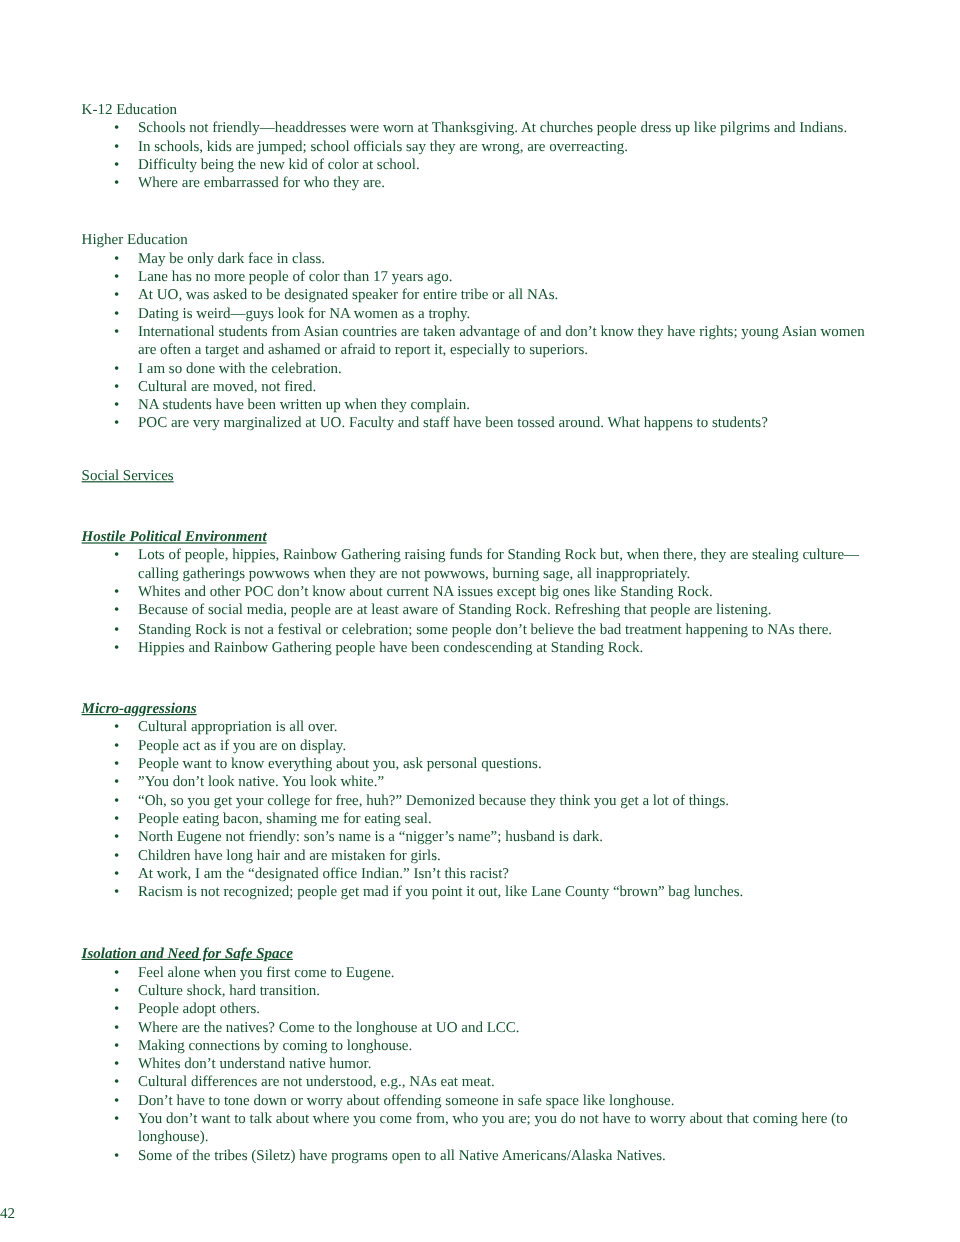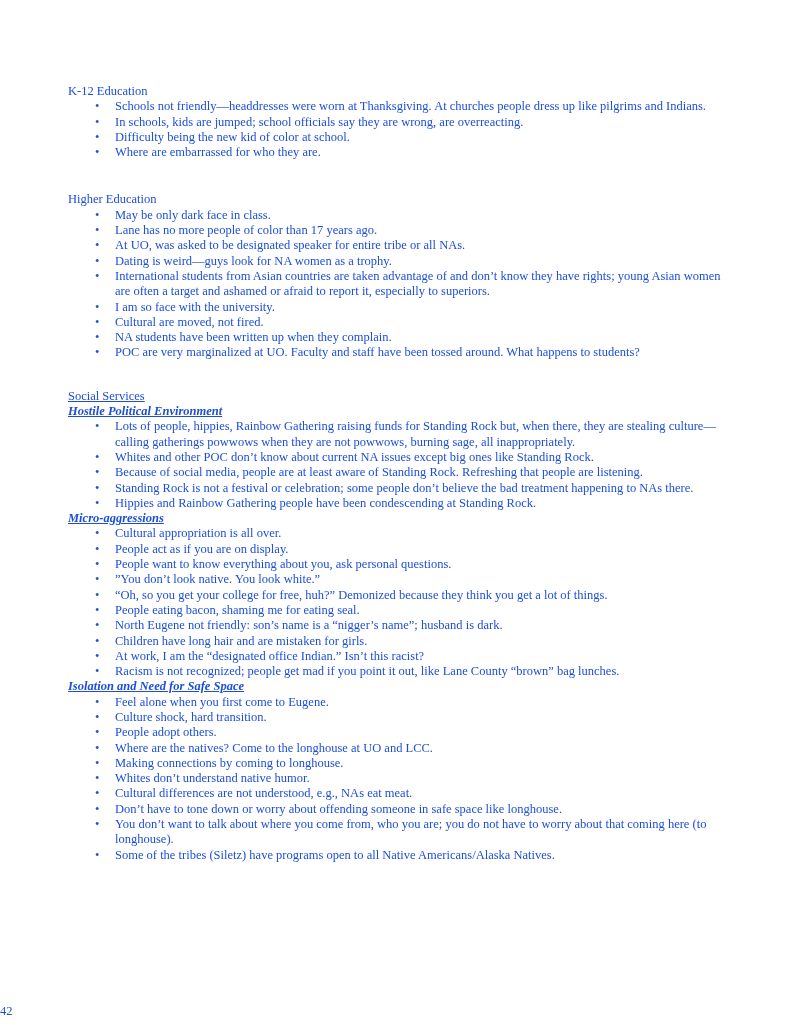--- a/index.html
+++ b/index.html
@@ -1,31 +1,31 @@
 <!DOCTYPE html>
 <html><head>
 <meta charset="utf-8">
 <style>
   * { margin:0; padding:0; box-sizing:border-box; }
   html,body { background:#ffffff; }
   .page {
     width:800px; height:1035px;
     position:relative;
     background:#ffffff;
-    color:#1d4ed8;
+    color:#14532d;
     font-family:"Liberation Serif", serif;
     font-size:12.5px;
     line-height:15.3px;
     padding:84px 62px 0 68px;
     overflow:hidden;
   }
   .section { margin-top:0; }
   .section.gap-normal { margin-top:32px; }
   .section.gap-large  { margin-top:28px;text-decoration:underline; }
-  .section.gap-xlarge { }
+  .section.gap-xlarge { margin-top:36px; }
   .section-title { font-weight:normal; }
   .section.emphasis .section-title {
     font-weight:bold;
     font-style:italic;
     text-decoration:underline;
   }
   ul.bullets { list-style:none; }
   ul.bullets li { display:flex; margin-left:27px; }
   .bullet { flex:0 0 20px; width:20px; }
   .bullet-text { flex:1 1 auto; }
@@ -80,21 +80,21 @@
           <li>
             <span class="bullet">•</span>
             <span class="bullet-text">Dating is weird—guys look for NA women as a trophy.</span>
           </li>
           <li>
             <span class="bullet">•</span>
             <span class="bullet-text">International students from Asian countries are taken advantage of and don’t know they have rights; young Asian women are often a target and ashamed or afraid to report it, especially to superiors.</span>
           </li>
           <li>
             <span class="bullet">•</span>
-            <span class="bullet-text">I am so face with the university.</span>
+            <span class="bullet-text">I am so done with the celebration.</span>
           </li>
           <li>
             <span class="bullet">•</span>
             <span class="bullet-text">Cultural are moved, not fired.</span>
           </li>
           <li>
             <span class="bullet">•</span>
             <span class="bullet-text">NA students have been written up when they complain.</span>
           </li>
           <li>

